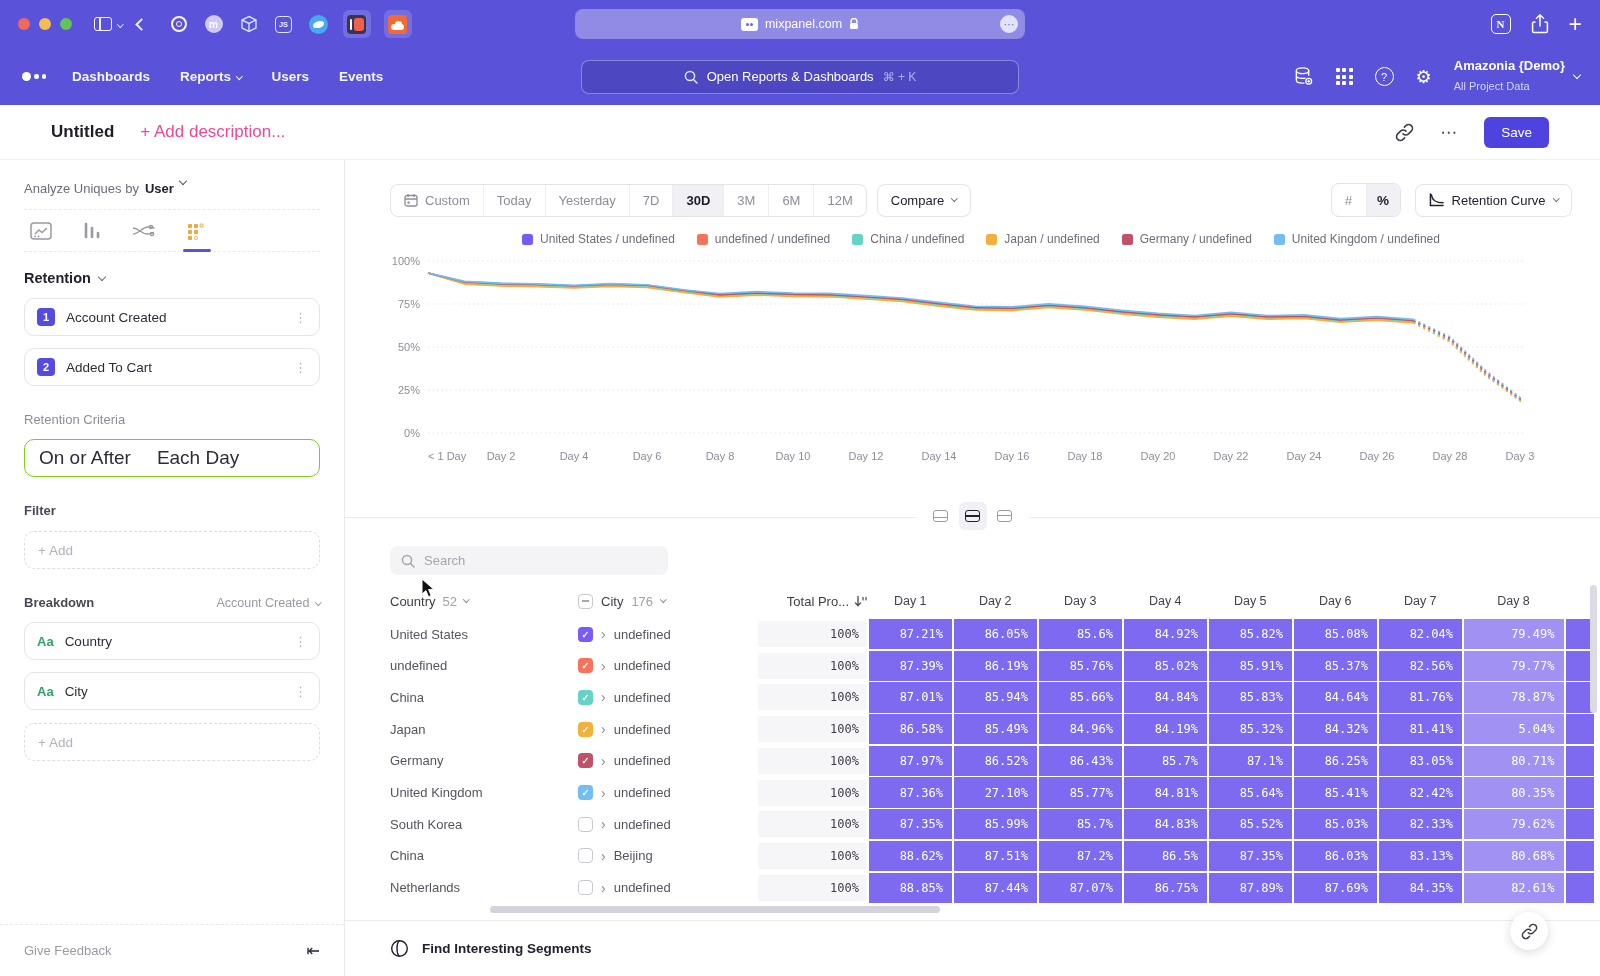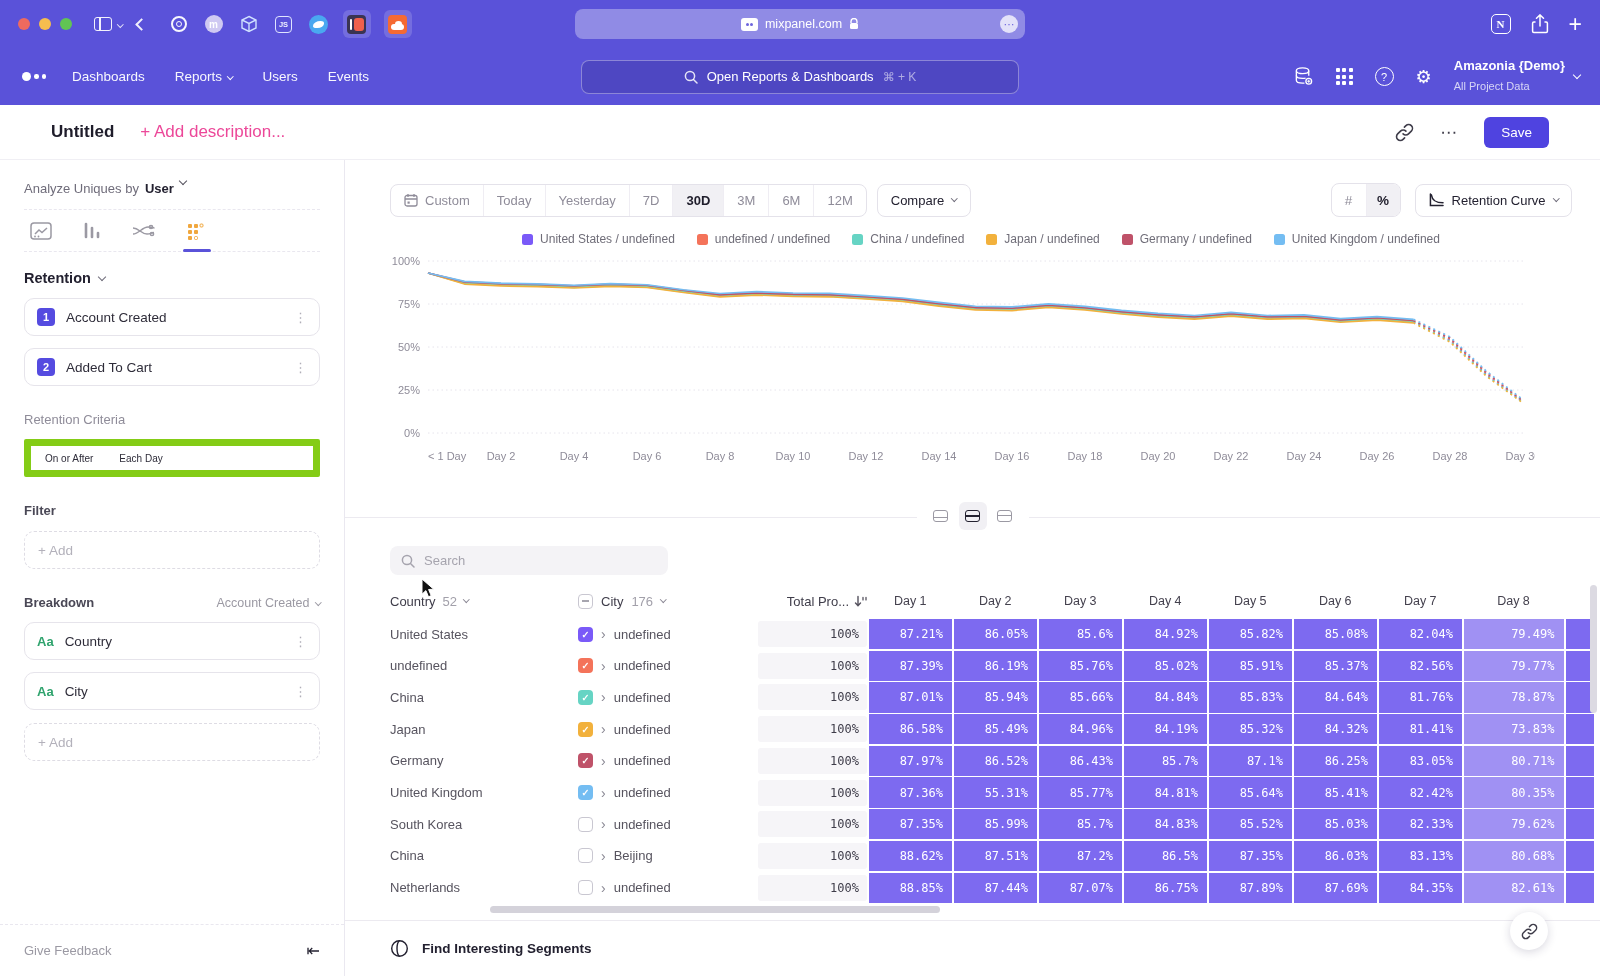--- a/index.html
+++ b/index.html
@@ -42,21 +42,21 @@
   .chrome-right { position:absolute; right:18px; display:flex; align-items:center; gap:20px; }
   .notion { width:20px; height:20px; border:1.7px solid #fff; border-radius:5px; color:#fff; font-size:11px; font-weight:700;
     font-family:"Liberation Serif", serif; display:flex; align-items:center; justify-content:center; }
   .plus-ic { color:#fff; font-size:23px; font-weight:300; line-height:20px; }
 
   
   .navbar { height:57px; background:#5a52d9; display:flex; align-items:center; padding:0 22px; position:relative; }
   .mp-logo { display:flex; align-items:center; gap:3px; margin-right:26px; }
   .mp-logo i { background:#fff; border-radius:50%; display:block; }
   .nav-links { display:flex; align-items:center; gap:30px; }
-  .nav-link { color:rgba(255,255,255,.95); font-size:13.5px; font-weight:400; display:flex; align-items:center; gap:6px; cursor:default; }
+  .nav-link { color:rgba(255,255,255,.95); font-size:13.5px; font-weight:700; display:flex; align-items:center; gap:6px; cursor:default; }
   .nav-search { position:absolute; left:50%; transform:translateX(-50%); width:438px; height:34px;
     background:rgba(28,22,88,.18); border:1px solid rgba(255,255,255,.35); border-radius:8px;
     display:flex; align-items:center; justify-content:center; gap:9px; color:#fff; font-size:13px; }
   .short { color:rgba(255,255,255,.55); font-size:12px; }
   .nav-right { position:absolute; right:20px; display:flex; align-items:center; gap:22px; color:#fff; }
   .grid-ic { display:grid; grid-template-columns:repeat(3,4px); grid-gap:2.5px; }
   .grid-ic i { width:4px; height:4px; background:#fff; border-radius:1px; }
   .help-ic { width:19px; height:19px; border:1.6px solid #fff; border-radius:50%; font-size:11px; display:flex; align-items:center; justify-content:center; }
   .gear-ic { font-size:18px; line-height:18px; }
   .proj { text-align:left; line-height:1.25; }
@@ -89,22 +89,22 @@
   .sec-title .chev { color:#6f6c7a; margin-top:-3px; }
   .card { margin-top:12px; height:38px; border:1px solid #e6e4eb; border-radius:10px; display:flex; align-items:center;
     padding:0 12px; gap:11px; background:#fff; }
   .badge-num { width:18px; height:18px; background:#554be0; color:#fff; border-radius:4px; font-size:11px; font-weight:700;
     display:flex; align-items:center; justify-content:center; }
   .badge-aa { color:#2fa36d; font-size:13px; font-weight:700; }
   .card-label { font-size:13.5px; color:#2e2c39; }
   .kebab { margin-left:auto; color:#b0aeb8; font-size:13px; letter-spacing:0; }
   .side-label { margin-top:26px; font-size:13px; font-weight:700; color:#4a4856; }
   .side-sublabel { font-size:13px; color:#8f8c99; font-weight:400; margin-top:26px; }
-  .crit-card { margin-top:12px; height:38px; border:7px solid #84cc16; border-radius:2px; display:flex; align-items:center;
-    padding:0 14px; gap:26px; font-size:10px; color:#2e2c39; }
+  .crit-card { margin-top:12px; height:38px; border:1px solid #84cc16; border-radius:10px; display:flex; align-items:center;
+    padding:0 14px; gap:26px; font-size:19px; color:#2e2c39; }
   .add-box { margin-top:13px; height:38px; border:1.5px dashed #dedce4; border-radius:10px; display:flex; align-items:center;
     padding:0 13px; color:#b3b1bb; font-size:13.5px; }
   .bd-row { margin-top:26px; display:flex; align-items:center; }
   .bd-row .side-label { margin:0; }
   .bd-event { margin-left:auto; font-size:12.5px; color:#9b99a3; display:flex; align-items:center; gap:6px; }
   .side-foot { position:absolute; left:0; right:0; bottom:0; height:52px; border-top:1px dashed #e9e7ef;
     display:flex; align-items:center; justify-content:space-between; padding:0 24px; }
   .feedback { font-size:13px; color:#9b99a3; }
   .collapse-ic { font-size:16px; color:#232130; }
 
@@ -683,21 +683,21 @@
             <span>undefined</span>
           </span>
           <span class="c-total">100%</span>
           <span class="cell">86.58%</span>
           <span class="cell">85.49%</span>
           <span class="cell">84.96%</span>
           <span class="cell">84.19%</span>
           <span class="cell">85.32%</span>
           <span class="cell">84.32%</span>
           <span class="cell">81.41%</span>
-          <span class="cell d8">73.83%</span>
+          <span class="cell d8">5.04%</span>
           <span class="cell sliver"></span>
         </div>
         <div class="trow">
           <span class="c-name">Germany</span>
           <span class="c-city">
             <span class="chk" style="background: rgb(191, 82, 105);">✓</span>
             <span class="rarrow">›</span>
             <span>undefined</span>
           </span>
           <span class="c-total">100%</span>
@@ -713,21 +713,21 @@
         </div>
         <div class="trow">
           <span class="c-name">United Kingdom</span>
           <span class="c-city">
             <span class="chk" style="background: rgb(116, 189, 242);">✓</span>
             <span class="rarrow">›</span>
             <span>undefined</span>
           </span>
           <span class="c-total">100%</span>
           <span class="cell">87.36%</span>
-          <span class="cell">55.31%</span>
+          <span class="cell">27.10%</span>
           <span class="cell">85.77%</span>
           <span class="cell">84.81%</span>
           <span class="cell">85.64%</span>
           <span class="cell">85.41%</span>
           <span class="cell">82.42%</span>
           <span class="cell d8">80.35%</span>
           <span class="cell sliver"></span>
         </div>
         <div class="trow">
           <span class="c-name">South Korea</span>

